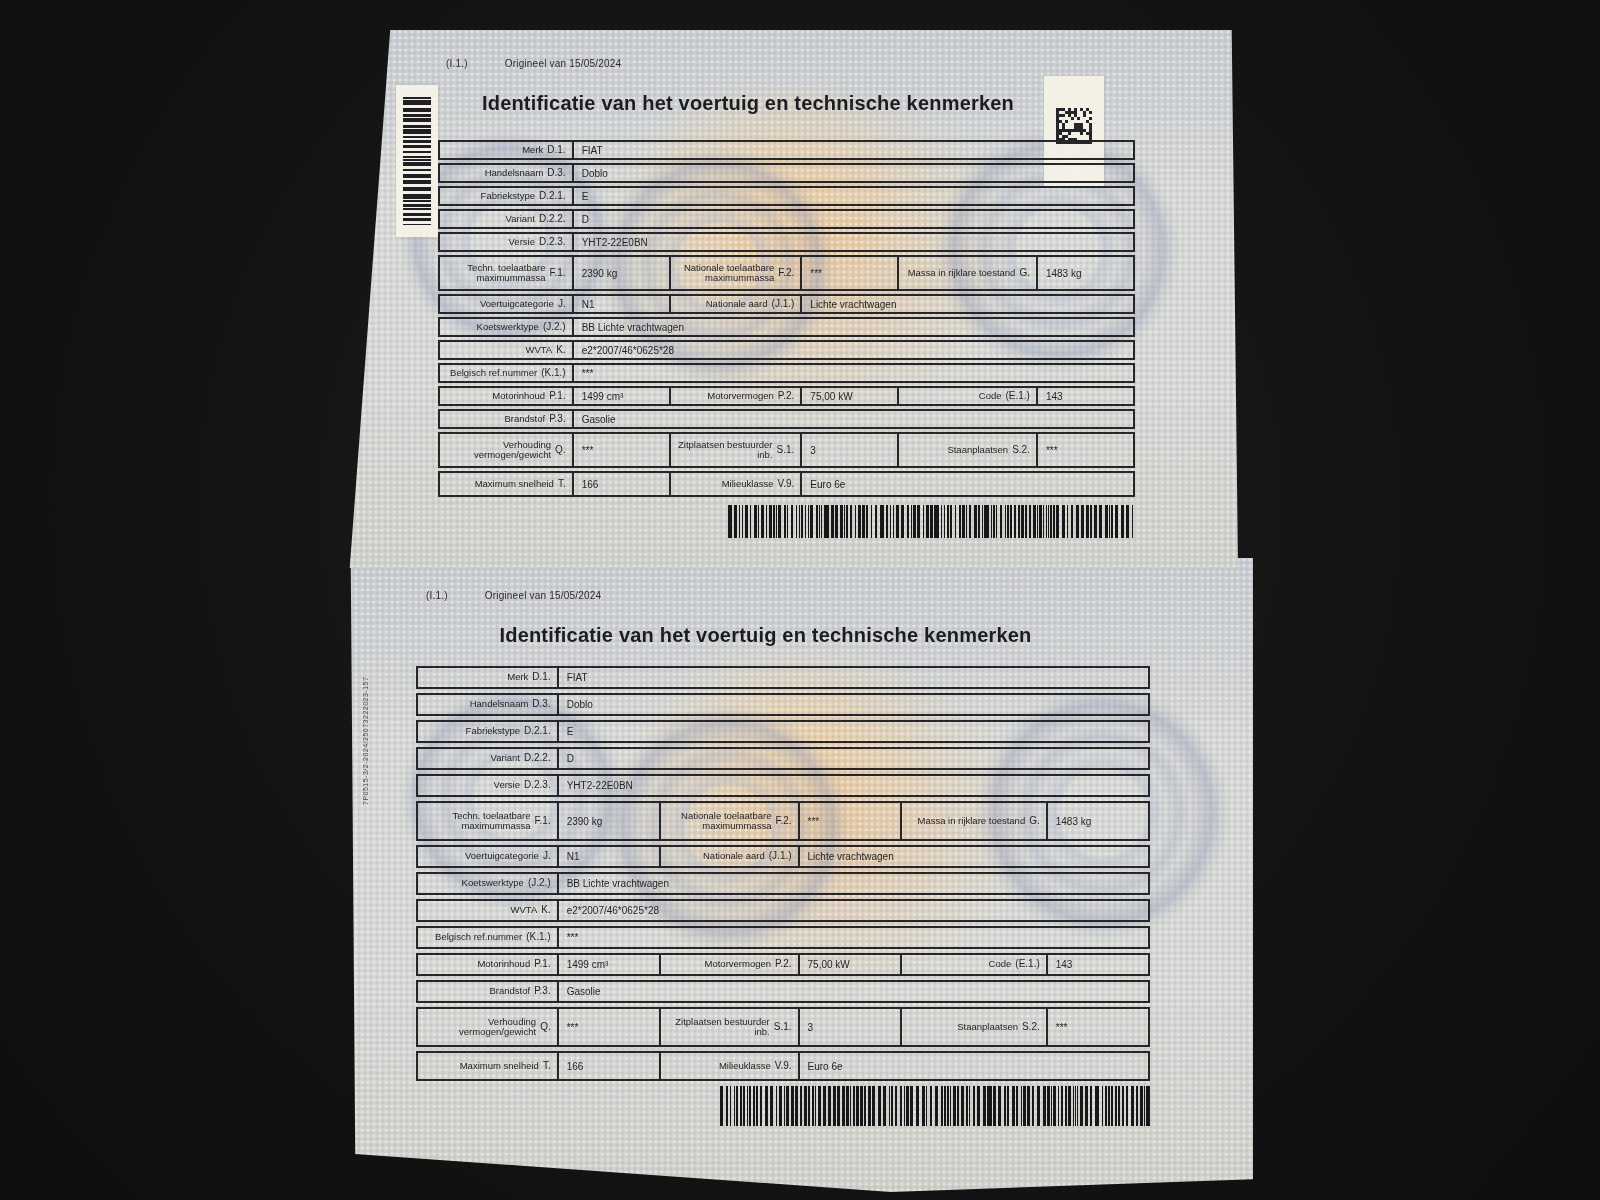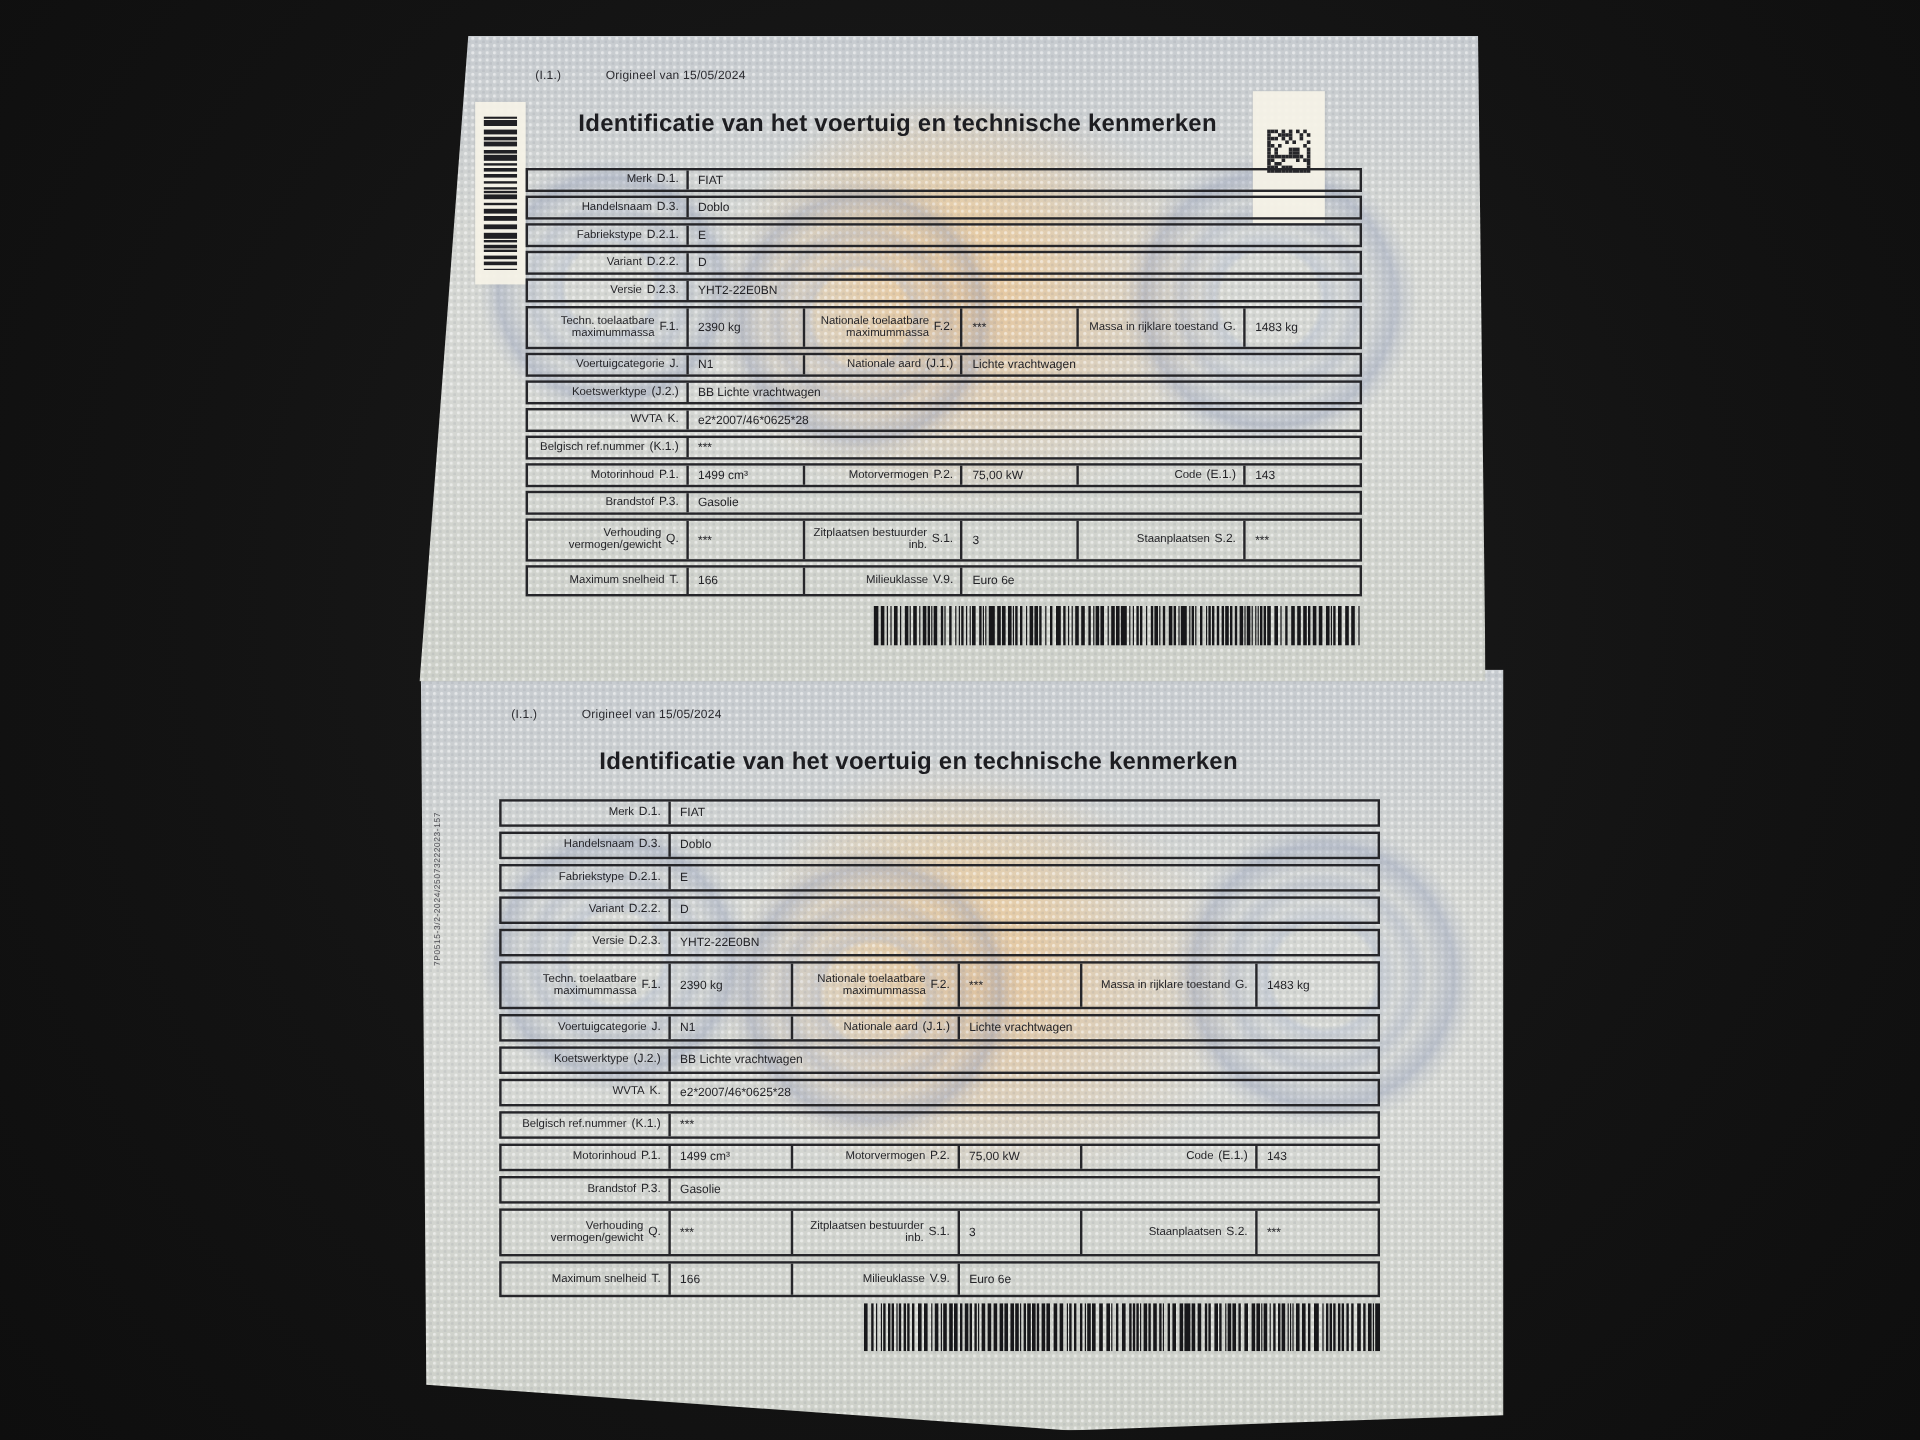--- a/index.html
+++ b/index.html
@@ -36,21 +36,21 @@
   }
   .meta{position:absolute;font-size:10px;color:#2b2b30;letter-spacing:0.2px;}
   .meta .ref{margin-right:34px;}
   .title{position:absolute;text-align:center;font-weight:bold;font-size:20px;color:#1d1d21;letter-spacing:0.2px;}
   .serial{position:absolute;writing-mode:vertical-rl;transform:rotate(180deg);
     font-size:7px;color:#4a4a50;letter-spacing:0.5px;}
   .sticker{position:absolute;background:rgba(246,243,231,0.92);box-shadow:0 0 3px rgba(0,0,0,0.12);}
   
   .table{position:absolute;--rn:20px;--rt:36px;--rm:26px;--gap:3px;}
   .table.v2{--rn:23px;--rt:40px;--rm:30px;--gap:4px;}
-  .row{display:flex;border:2px solid #26262a;margin-bottom:var(--gap);height:var(--rn);box-sizing:border-box;justify-content:space-between;}
+  .row{display:flex;border:2px solid #26262a;margin-bottom:var(--gap);height:var(--rn);box-sizing:border-box;}
   .row.t{height:var(--rt);border-width:2.5px;}
   .row.m{height:var(--rm);}
   .cell{box-sizing:border-box;display:flex;align-items:center;overflow:hidden;}
   .cell + .cell{border-left:2px solid #26262a;}
   .cell.label{justify-content:flex-end;text-align:right;padding:1px 6px 1px 3px;font-size:9.5px;line-height:1.08;}
   .cell.label .lc{margin-left:4px;white-space:nowrap;font-size:10px;}
   .cell.value{justify-content:flex-start;padding:1px 4px 1px 8px;font-size:10px;}
   
   .barcode{position:absolute;display:flex;align-items:stretch;overflow:hidden;}
   .barcode span{flex:none;height:100%;}

